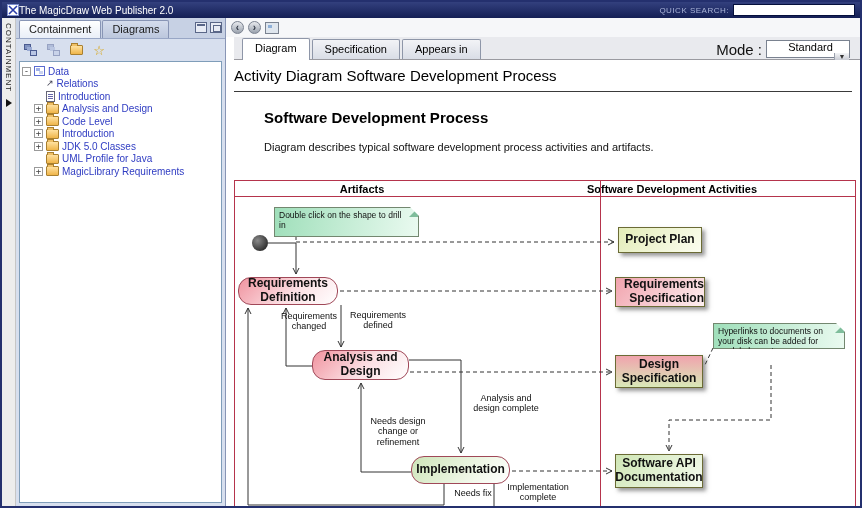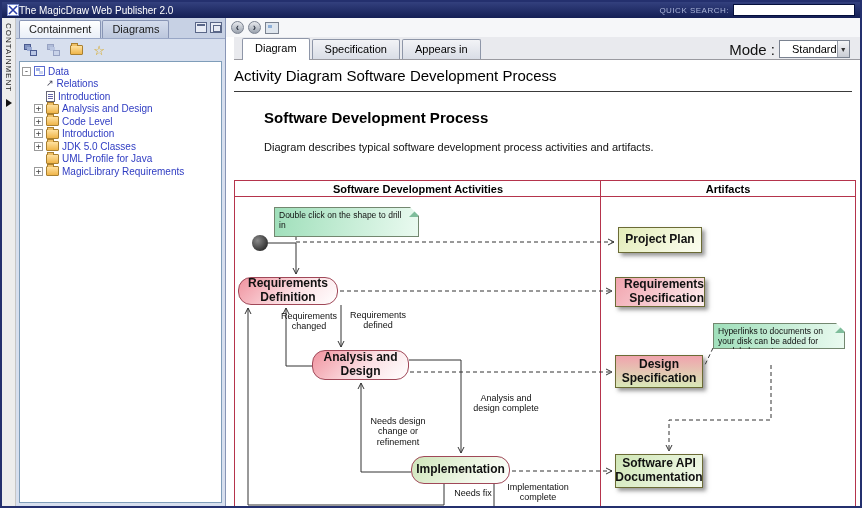--- a/index.html
+++ b/index.html
@@ -80,22 +80,22 @@
   .nav-img { width:14px; height:12px; border:1px solid #7a8290; background:#dfe6ee; position:relative; cursor:pointer; }
   .nav-img::before { content:""; position:absolute; left:2px; top:2px; width:4px; height:3px; background:#8fb0d8; }
 
   .main-tabs { height:23px; background:#e9eaee; border-bottom:1px solid #9a9aa0;
     display:flex; align-items:flex-end; padding-left:8px; position:relative; flex:none;margin-left:8px; }
   .main-tab { font-size:11px; padding:3px 12px 4px; border:1px solid #8e96a8; border-bottom:none;
     background:linear-gradient(#f2f3f6,#d9dde6); margin-right:2px; border-radius:2px 2px 0 0; cursor:pointer; }
   .main-tab.active { background:#fff; margin-bottom:-1px; padding-bottom:6px; }
   .mode-wrap { position:absolute; right:10px; top:3px; display:flex; align-items:center; gap:4px; }
   .mode-label { font-size:15px; color:#111; }
-  .mode-select { width:71px; height:18px; border:1px solid #7a8290; background:#fff; display:flex;
-    align-items:center; font-size:11px; padding-left:12px; cursor:pointer; }
+  .mode-select { width:84px; height:18px; border:1px solid #7a8290; background:#fff; display:flex;
+    align-items:center; font-size:11px; padding-left:5px; cursor:pointer;flex-direction:column; }
   .mode-arrow { width:15px; height:16px; margin-left:auto; border-left:1px solid #9aa0ac;
     background:linear-gradient(#f4f5f7,#c9ccd4); display:flex; align-items:center; justify-content:center;
     font-size:7px; color:#333; }
 
   .content { flex:1; padding:4px 8px 0 8px; overflow:hidden; position:relative; }
   .page-title { font-size:15px; font-weight:normal; color:#000; margin-top:3px; }
   .title-rule { border:none; border-top:1px solid #3a3a3a; margin-top:7px; }
   .doc-heading { font-size:15px; font-weight:bold; margin:17px 0 0 30px; }
   .doc-desc { font-size:11px; margin:15px 0 0 30px; color:#111; }
 
@@ -254,22 +254,22 @@
 
       <div class="content">
         <div class="page-title">Activity Diagram Software Development Process</div>
         <hr class="title-rule">
         <div class="doc-heading">Software Development Process</div>
         <div class="doc-desc">Diagram describes typical software development process activities and artifacts.</div>
 
         <div class="diagram">
           <div class="lanes">
             <div class="lane-header">
+              <div class="lane-cell b">Artifacts</div>
               <div class="lane-cell a">Software Development Activities</div>
-              <div class="lane-cell b">Artifacts</div>
             </div>
           </div>
           <div class="lane-divider"></div>
 
           <svg class="edges" width="622" height="330">
             <defs>
               <marker id="arr" markerWidth="10" markerHeight="10" refX="7" refY="4" orient="auto">
                 <path d="M1,1 L7,4 L1,7" fill="none" stroke="#333" stroke-width="1"></path>
               </marker>
             </defs>

